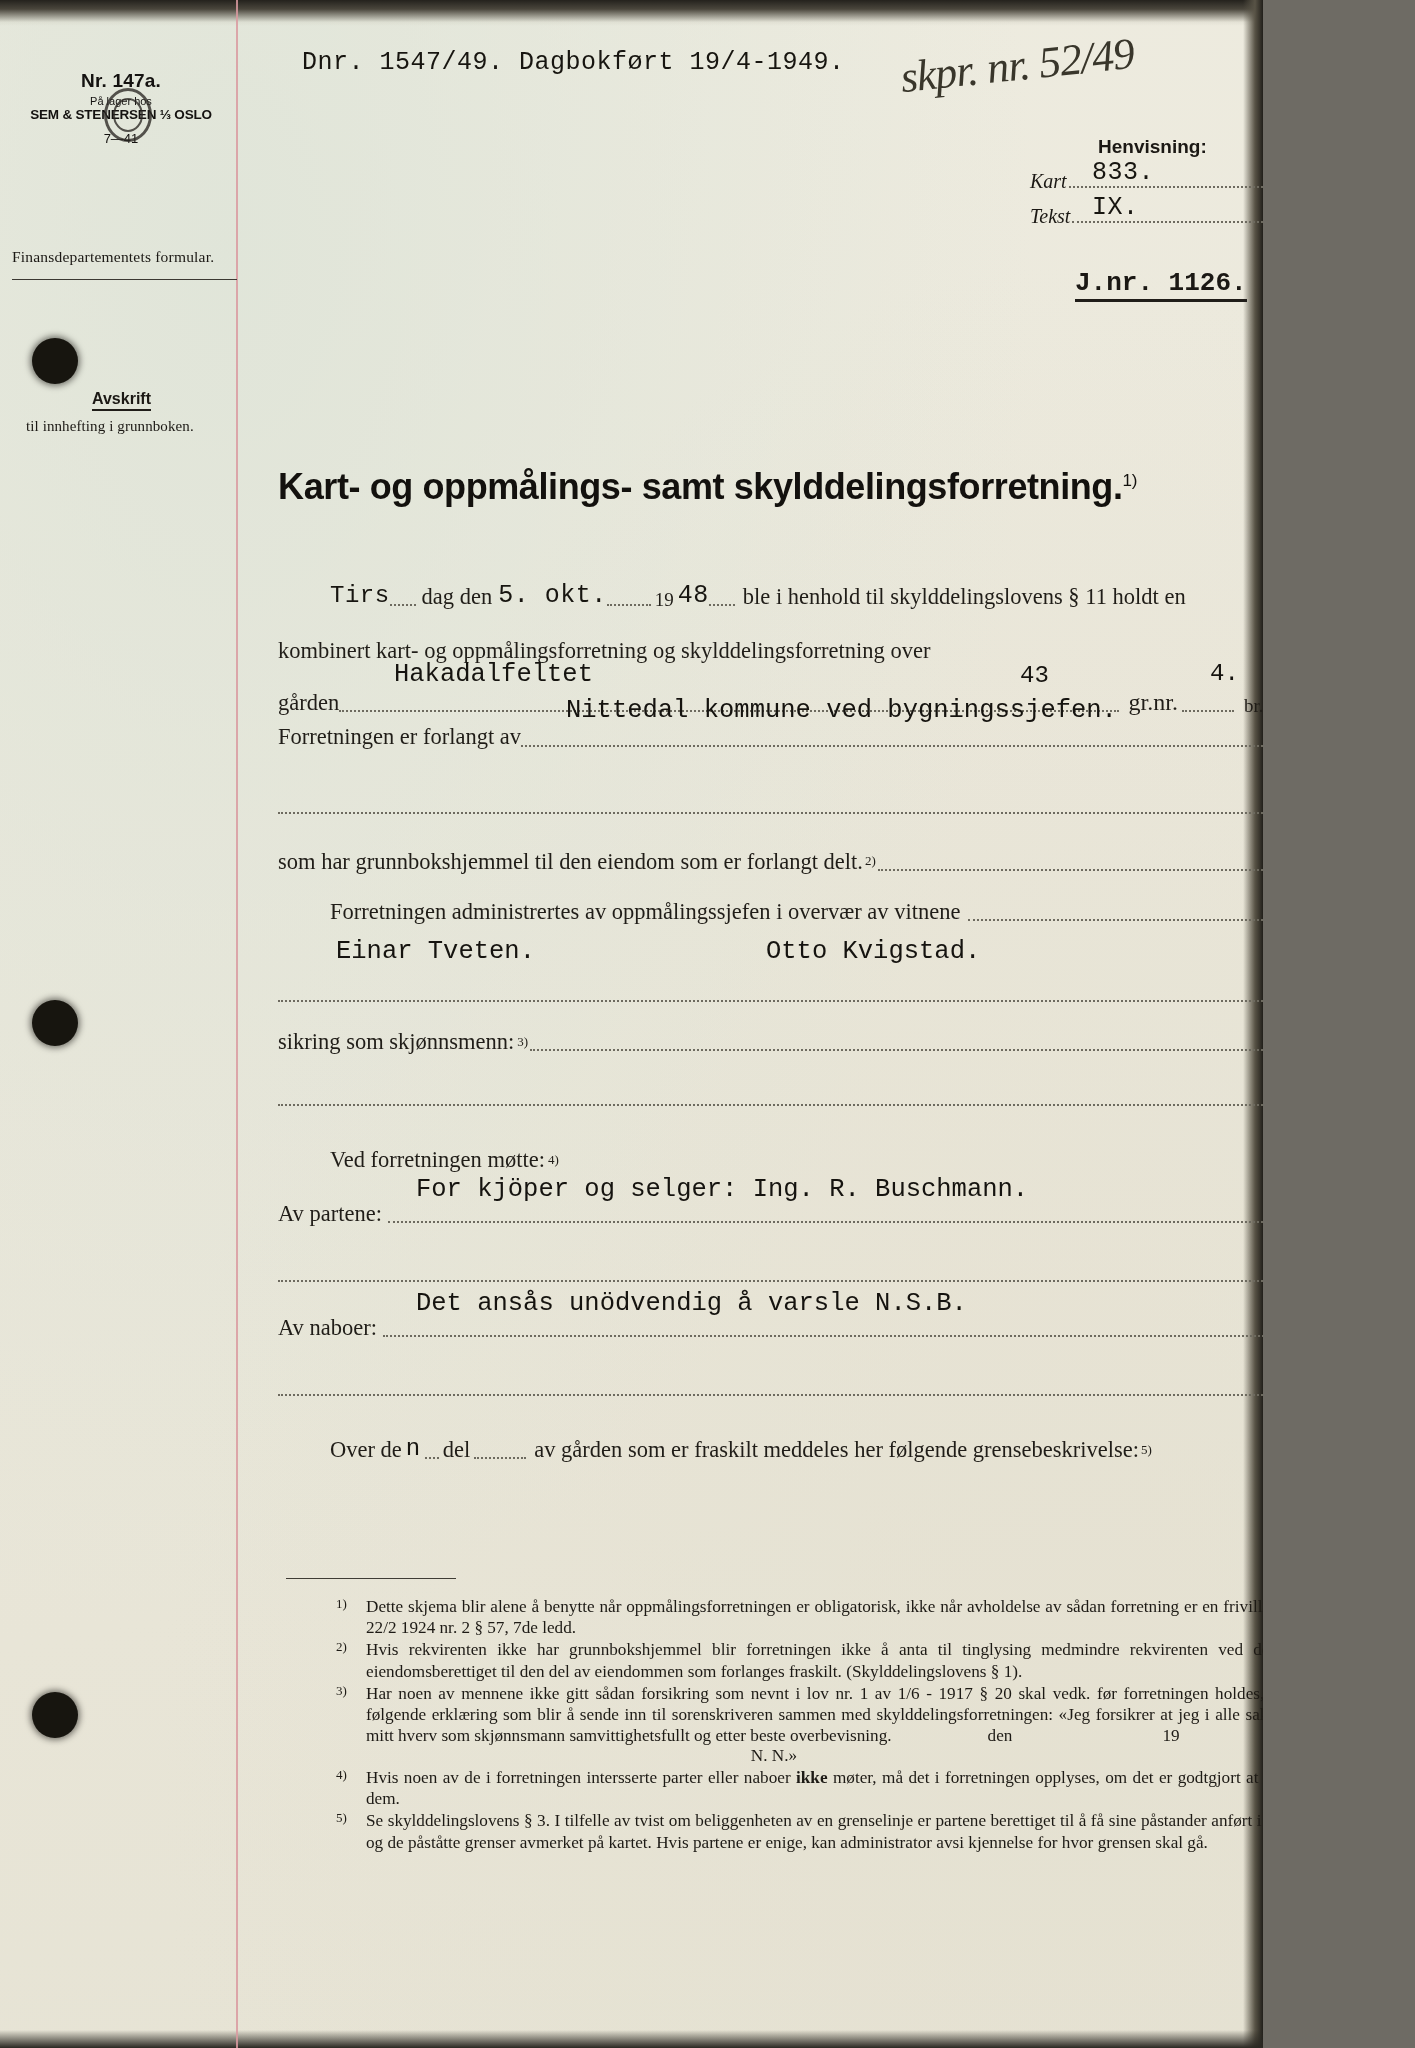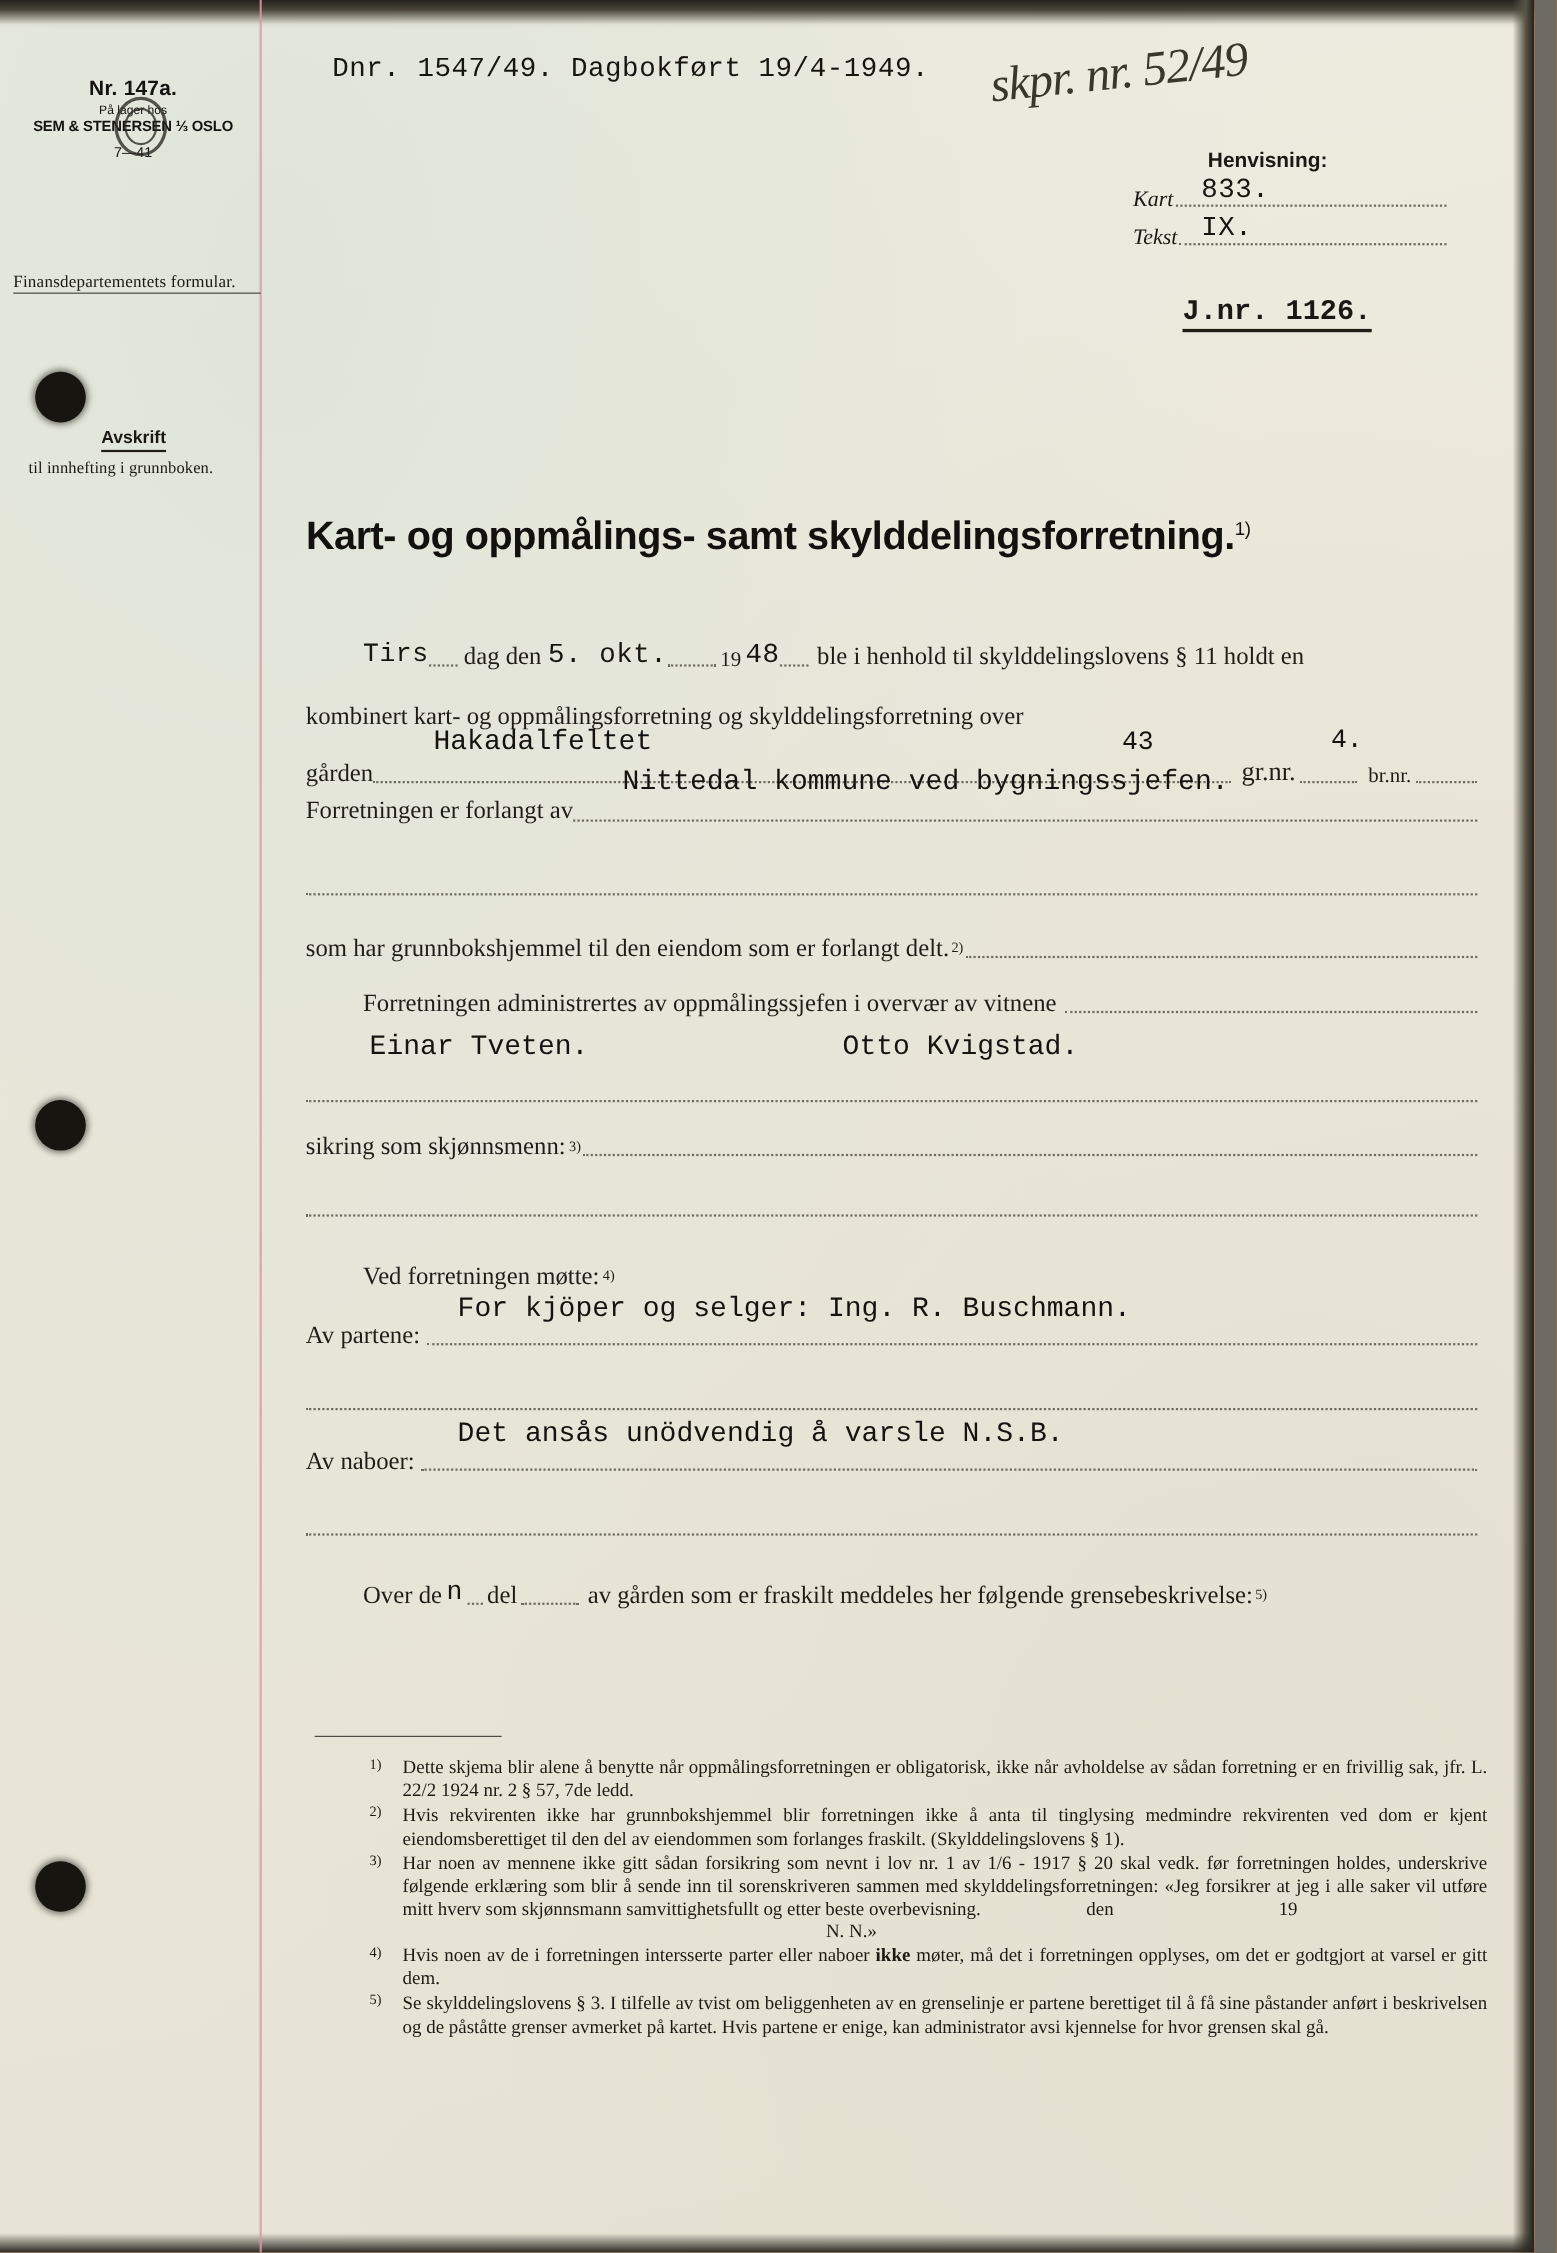--- a/index.html
+++ b/index.html
@@ -2,23 +2,23 @@
 <html><head>
 <meta charset="utf-8">
 <style>
   html, body {
     margin: 0;
     padding: 0;
     background: #6e6b64;
   }
   .page {
     position: relative;
-    width: 1395px;
+    width: 1263px;
     height: 2048px;
-    background: #f97316;
+    background: #f0abfc;
     overflow: hidden;
     font-family: "Liberation Serif", serif;
     color: #1b1814;
   }
   
   .paper-tint {
     position: absolute;
     inset: 0;
     background:
       radial-gradient(ellipse at 18% 12%, rgba(222,228,216,0.85) 0%, rgba(237,234,222,0) 55%),
@@ -108,21 +108,21 @@
     border: 2px solid #2b2824;
     border-radius: 50%;
   }
   .fin-dep {
     position: absolute;
     left: 12px; top: 248px;
     width: 225px;
     font-size: 15.5px;
     letter-spacing: 0.2px;
     border-bottom: 1.5px solid #3b3832;
-    padding-bottom: 0;
+    padding-bottom: 13px;
   }
   .avskrift {
     position: absolute;
     left: 92px; top: 390px;
     font-family: "Liberation Sans", sans-serif;
     font-size: 16px;
     font-weight: bold;
     border-bottom: 2.5px solid #201d19;
     padding-bottom: 1px;
   }

